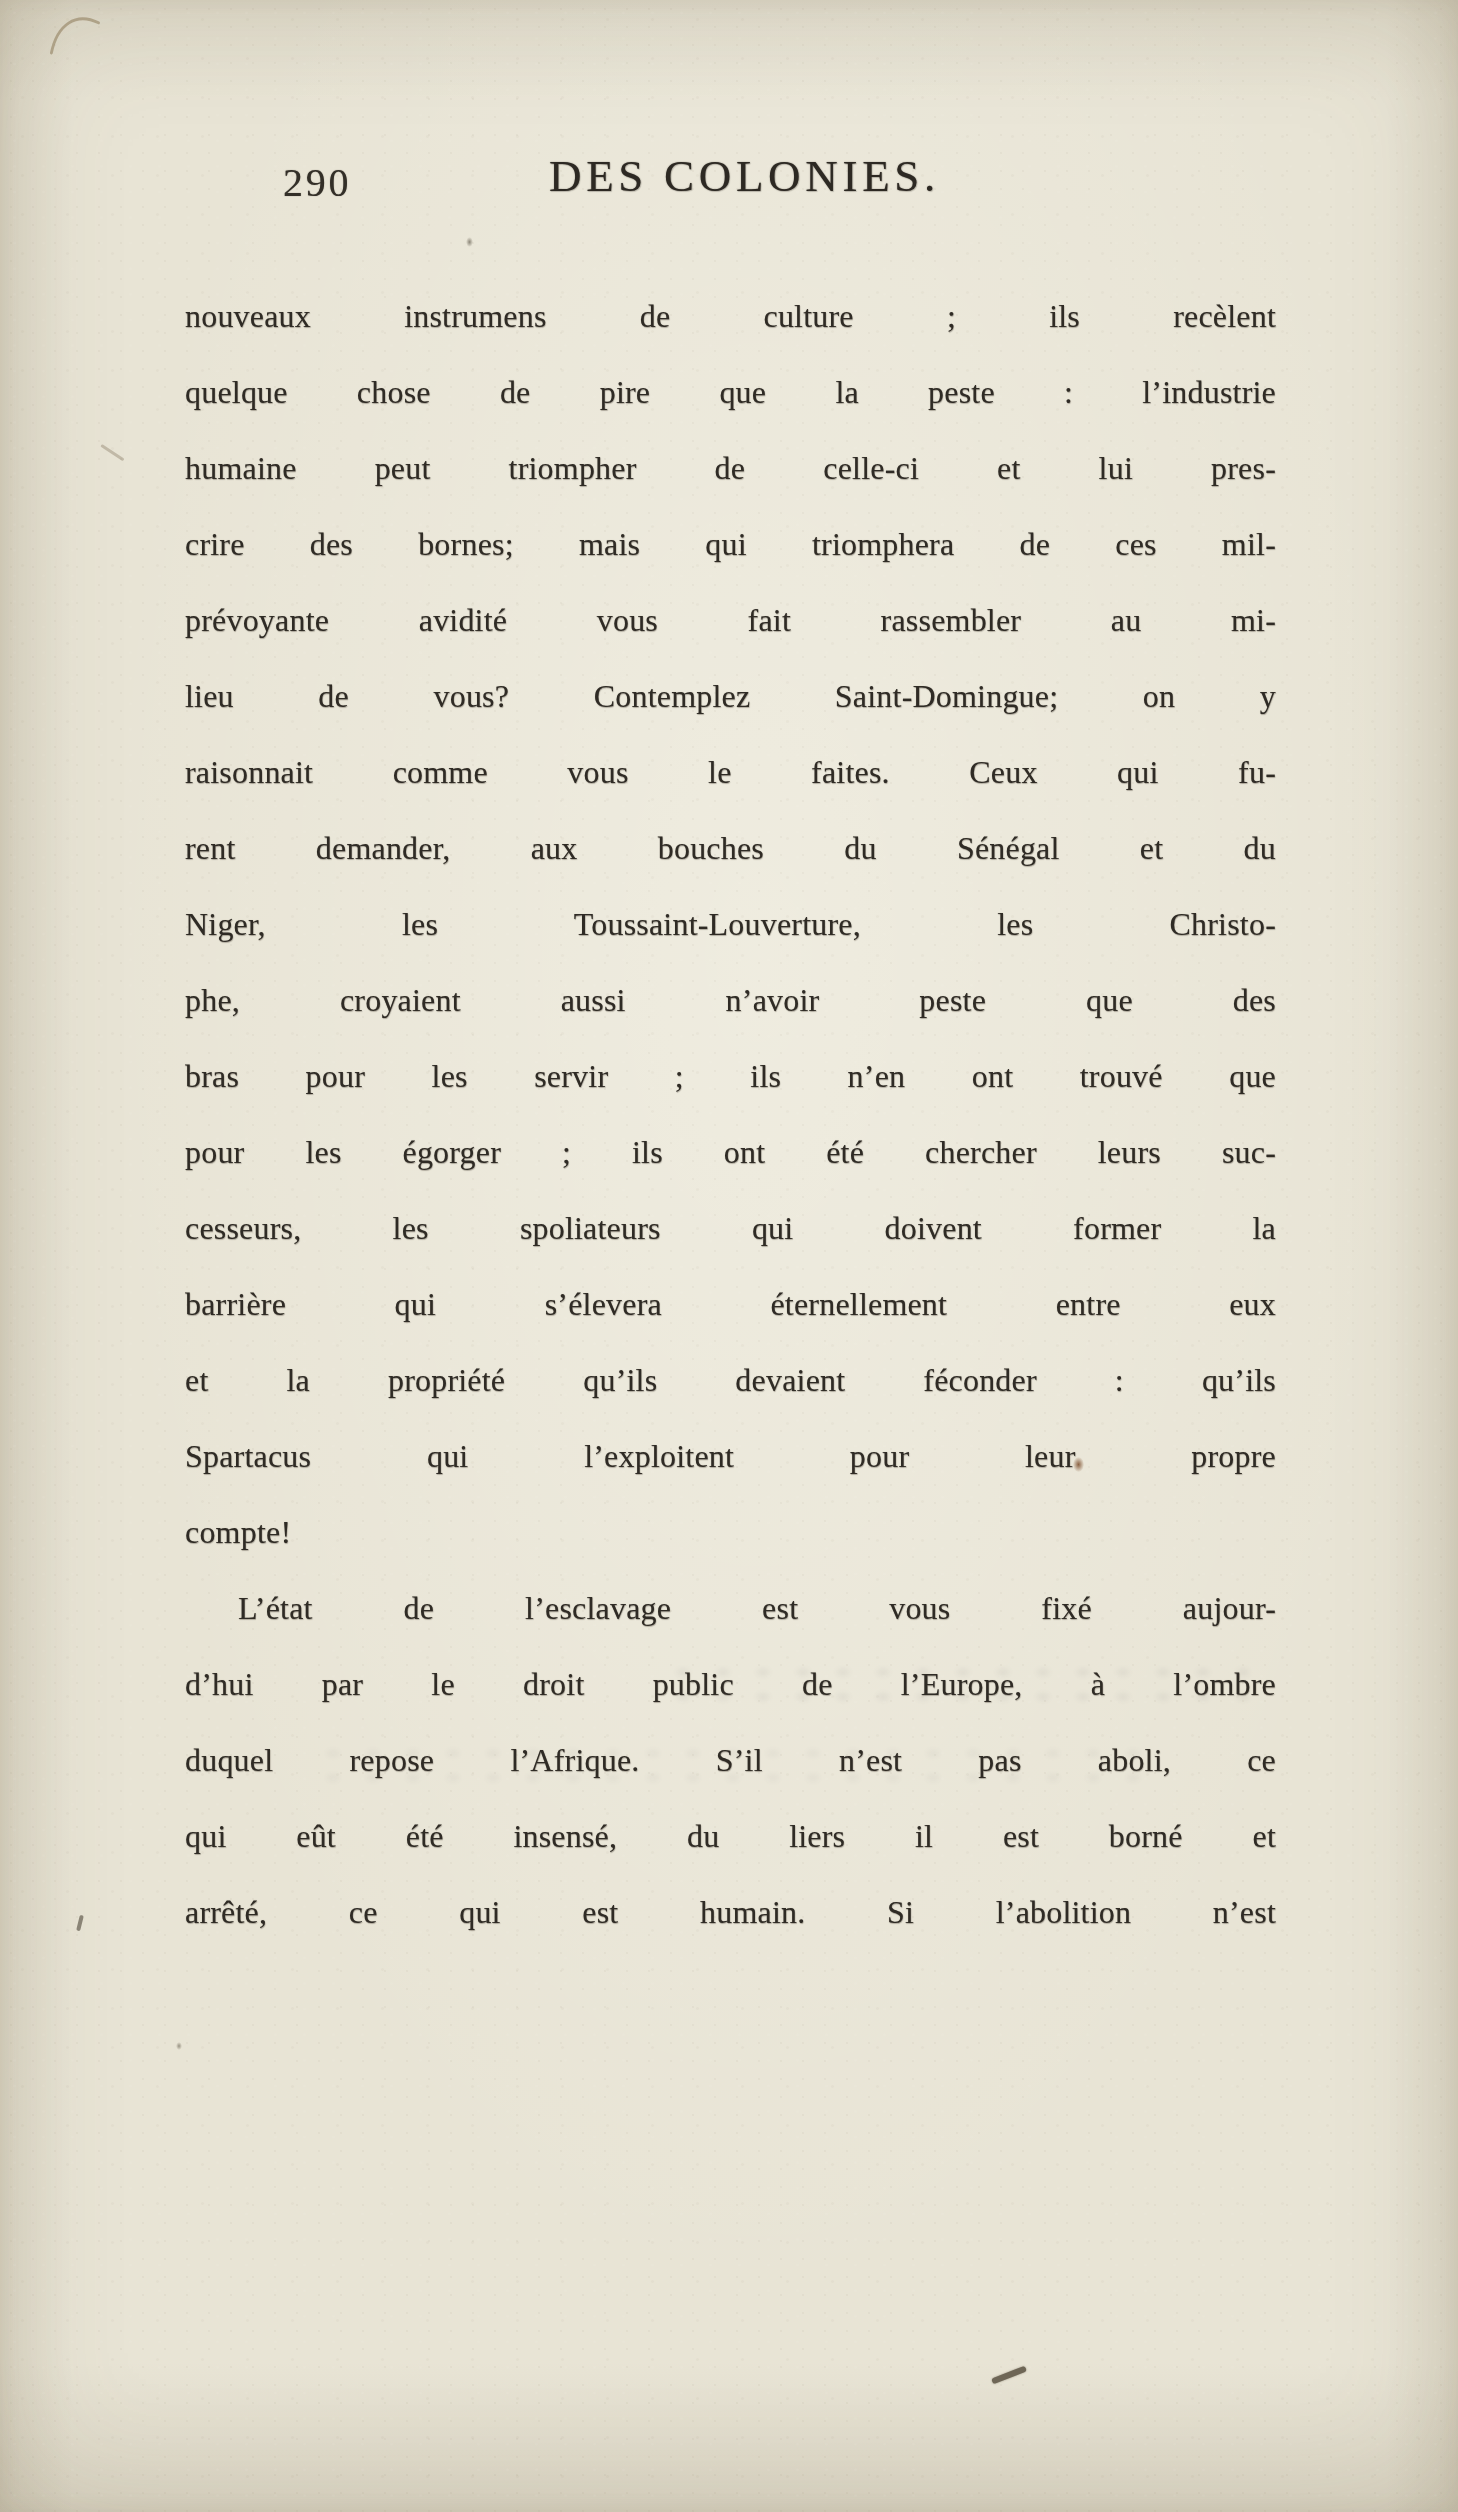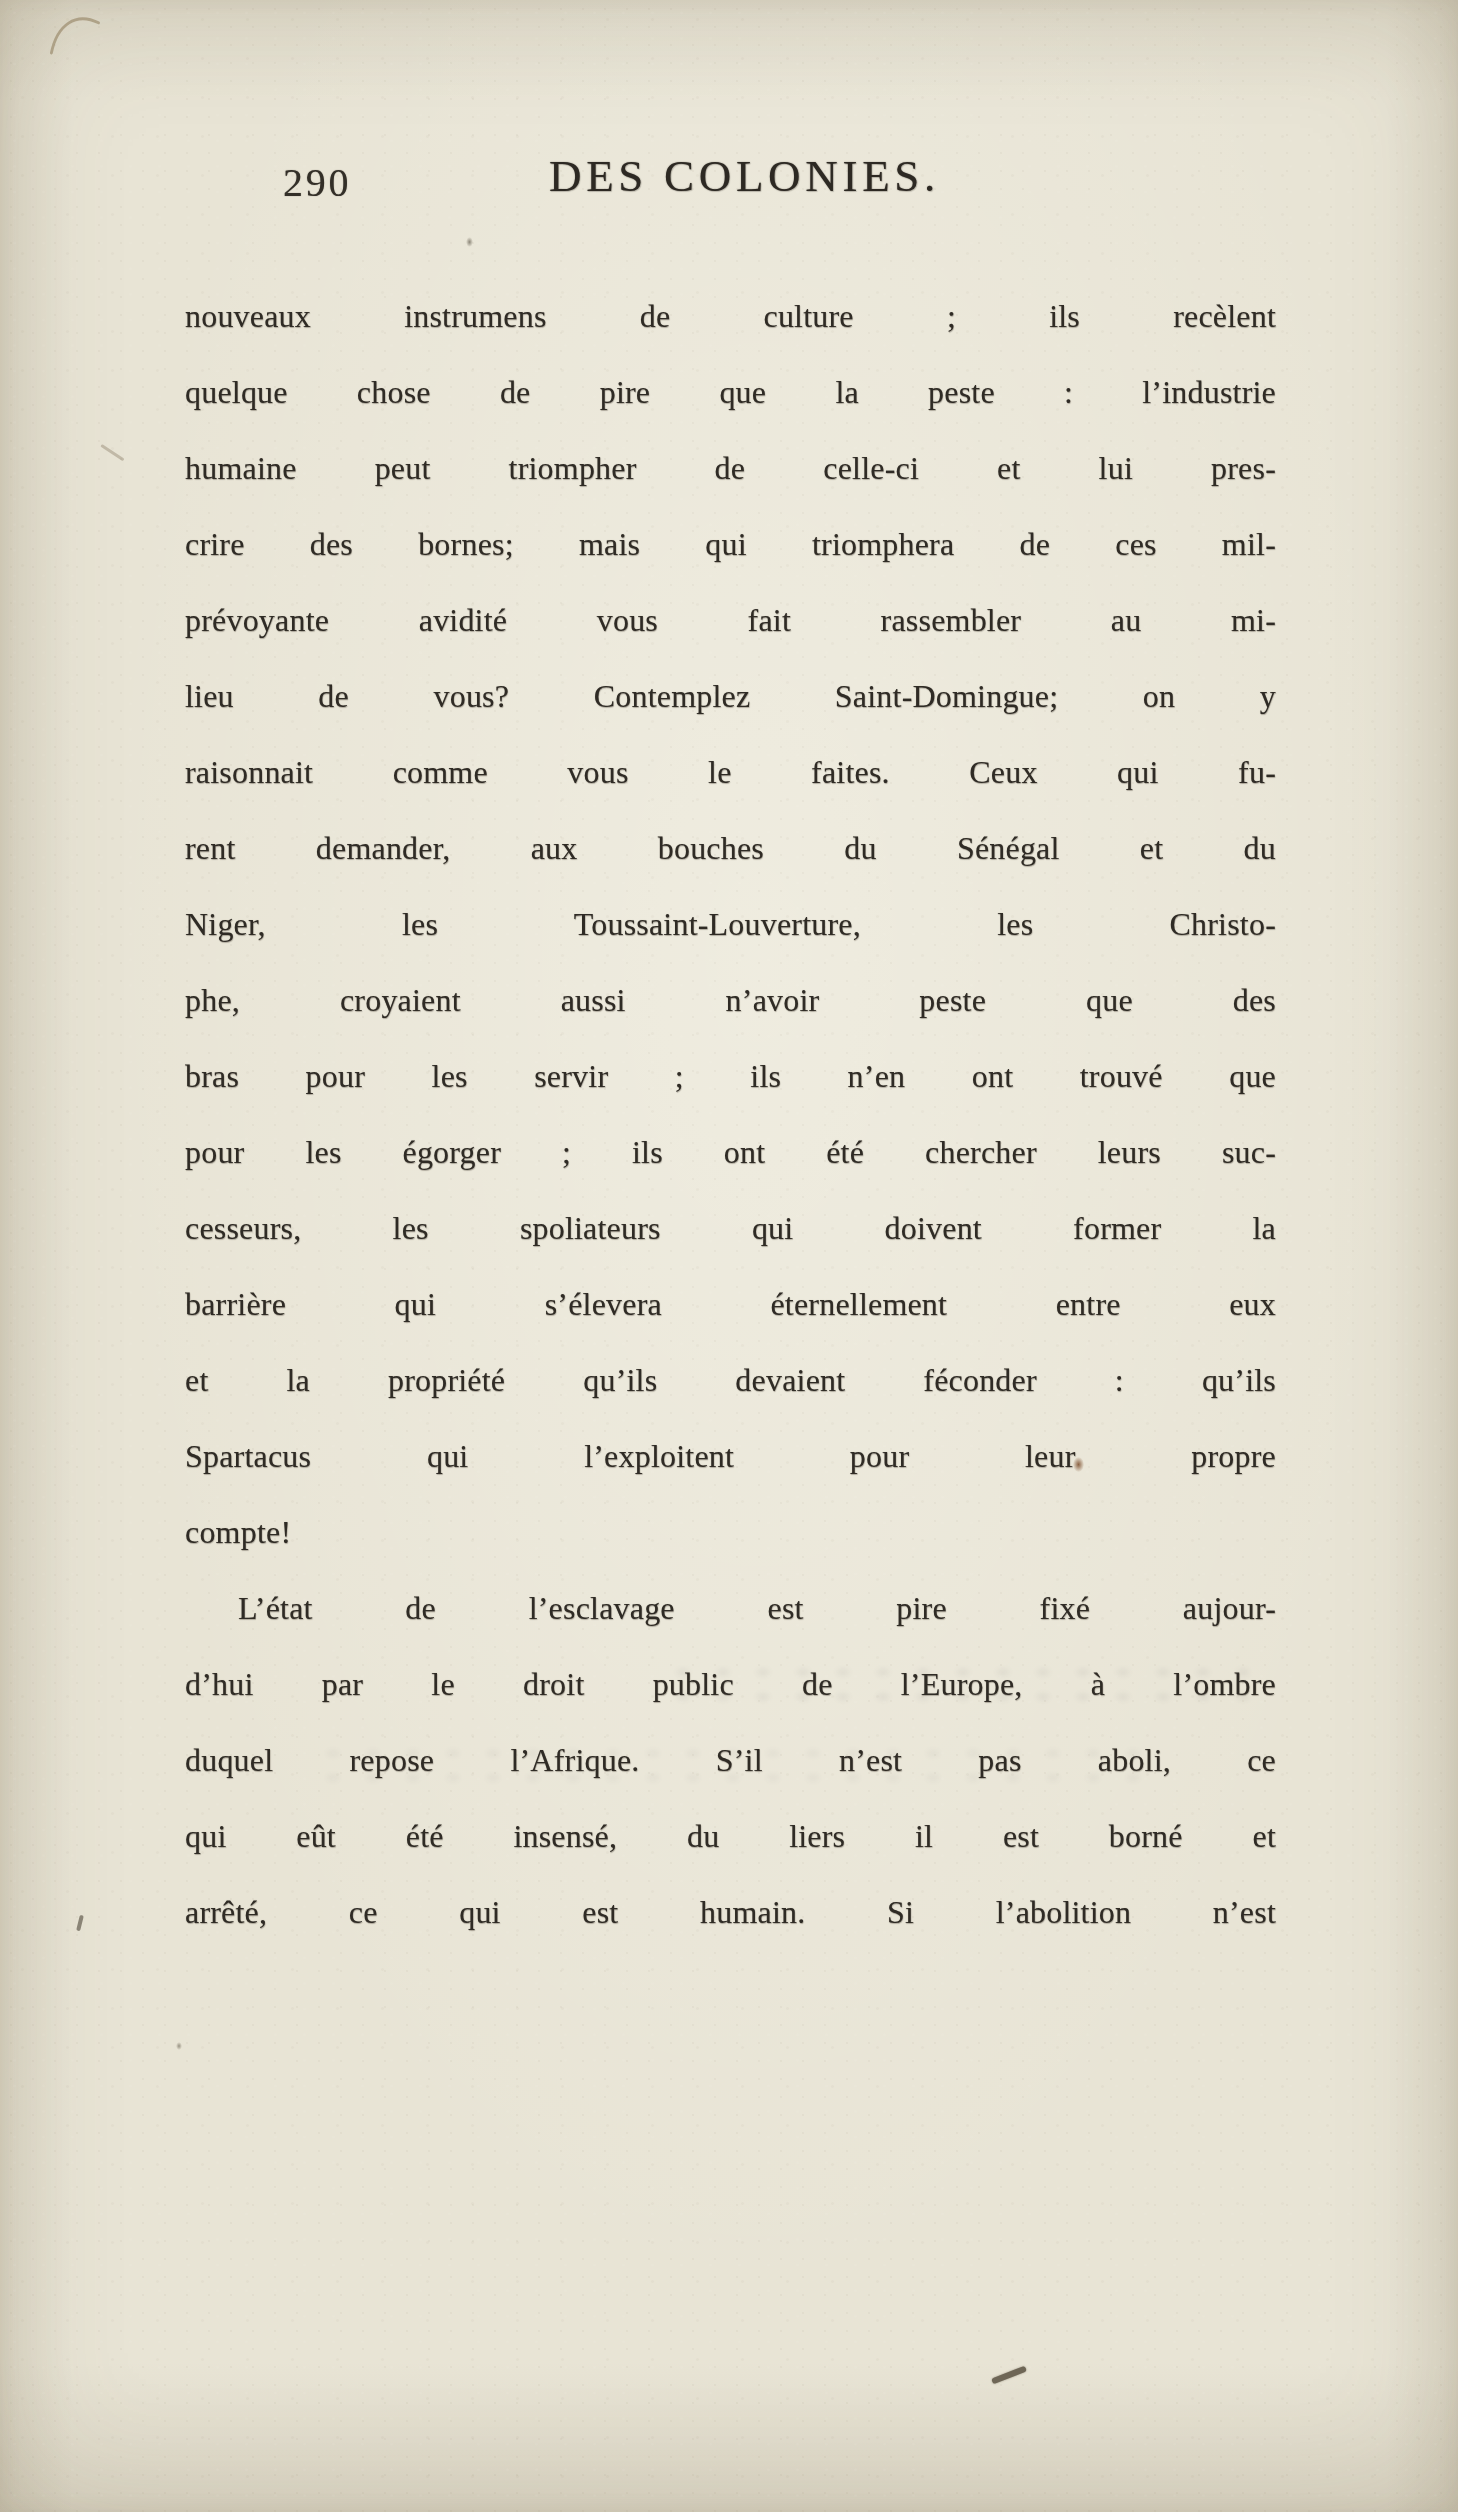--- a/index.html
+++ b/index.html
@@ -108,21 +108,21 @@
     <div class="line">rent demander, aux bouches du Sénégal et du</div>
     <div class="line">Niger, les Toussaint-Louverture, les Christo-</div>
     <div class="line">phe, croyaient aussi n’avoir peste que des</div>
     <div class="line">bras pour les servir ; ils n’en ont trouvé que</div>
     <div class="line">pour les égorger ; ils ont été chercher leurs suc-</div>
     <div class="line">cesseurs, les spoliateurs qui doivent former la</div>
     <div class="line">barrière qui s’élevera éternellement entre eux</div>
     <div class="line">et la propriété qu’ils devaient féconder : qu’ils</div>
     <div class="line">Spartacus qui l’exploitent pour leur propre</div>
     <div class="line short">compte!</div>
-    <div class="line indent">L’état de l’esclavage est pire fixé aujour-</div>
+    <div class="line indent">L’état de l’esclavage est vous fixé aujour-</div>
     <div class="line">d’hui par le droit public de l’Europe, à l’ombre</div>
     <div class="line">duquel repose l’Afrique. S’il n’est pas aboli, ce</div>
     <div class="line">qui eût été insensé, du liers il est borné et</div>
     <div class="line">arrêté, ce qui est humain. Si l’abolition n’est</div>
   </div>
 
   <svg class="curl-svg" width="85" height="66" viewBox="0 0 90 70">
     <path d="M12 52 C18 22, 38 8, 62 20" fill="none" stroke="rgba(132,112,76,0.5)" stroke-width="3" stroke-linecap="round"></path>
   </svg>
   <div class="mark-diag-left"></div>

